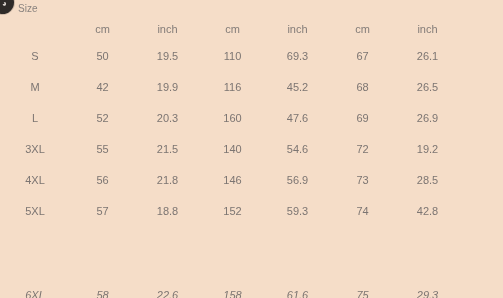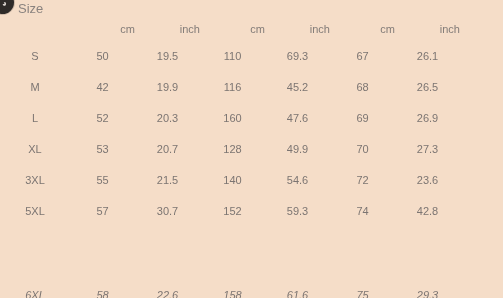--- a/index.html
+++ b/index.html
@@ -42,21 +42,21 @@
     top: 9px;
     font-size: 8px;
     line-height: 8px;
     color: #d8d2cd;
   }
 
   #size-caption {
     position: absolute;
     left: 18px;
     top: 2px;
-    font-size: 13px;
+    font-size: 10px;
     line-height: 13px;
     color: #8a837f;
     white-space: nowrap;
   }
 
   table#size-table {
     position: absolute;
     left: 0;
     top: 17px;
     width: 460px;
@@ -74,21 +74,20 @@
     color: #7c7572;
     text-align: center;
     padding: 0;
     height: 31px;
     vertical-align: middle;
     white-space: nowrap;
   }
   table#size-table thead th {
     height: 24px;
     color: #837c78;
-    text-align: right;
   }
   table#size-table th.size-head-blank {
     color: transparent;
   }
   table#size-table td.size-label {
     color: #7c7572;
   }
 
   
   #clipped-note-row {
@@ -171,41 +170,41 @@
       <tr>
         <td class="size-label">L</td>
         <td>52</td>
         <td>20.3</td>
         <td>160</td>
         <td>47.6</td>
         <td>69</td>
         <td>26.9</td>
       </tr>
       <tr>
-        <td class="size-label">XL</td>
-        <td>53</td>
-        <td>20.7</td>
-        <td>128</td>
-        <td>49.9</td>
-        <td>70</td>
-        <td>27.3</td>
-      </tr>
-      <tr>
         <td class="size-label">3XL</td>
         <td>55</td>
         <td>21.5</td>
         <td>140</td>
         <td>54.6</td>
         <td>72</td>
-        <td>23.6</td>
+        <td>19.2</td>
+      </tr>
+      <tr>
+        <td class="size-label">4XL</td>
+        <td>56</td>
+        <td>21.8</td>
+        <td>146</td>
+        <td>56.9</td>
+        <td>73</td>
+        <td>28.5</td>
       </tr>
       <tr>
         <td class="size-label">5XL</td>
         <td>57</td>
-        <td>30.7</td>
+        <td>18.8</td>
         <td>152</td>
         <td>59.3</td>
         <td>74</td>
         <td>42.8</td>
       </tr>
     </tbody>
   </table>
 
   <div id="clipped-note-row">
     <div class="clip-inner">

